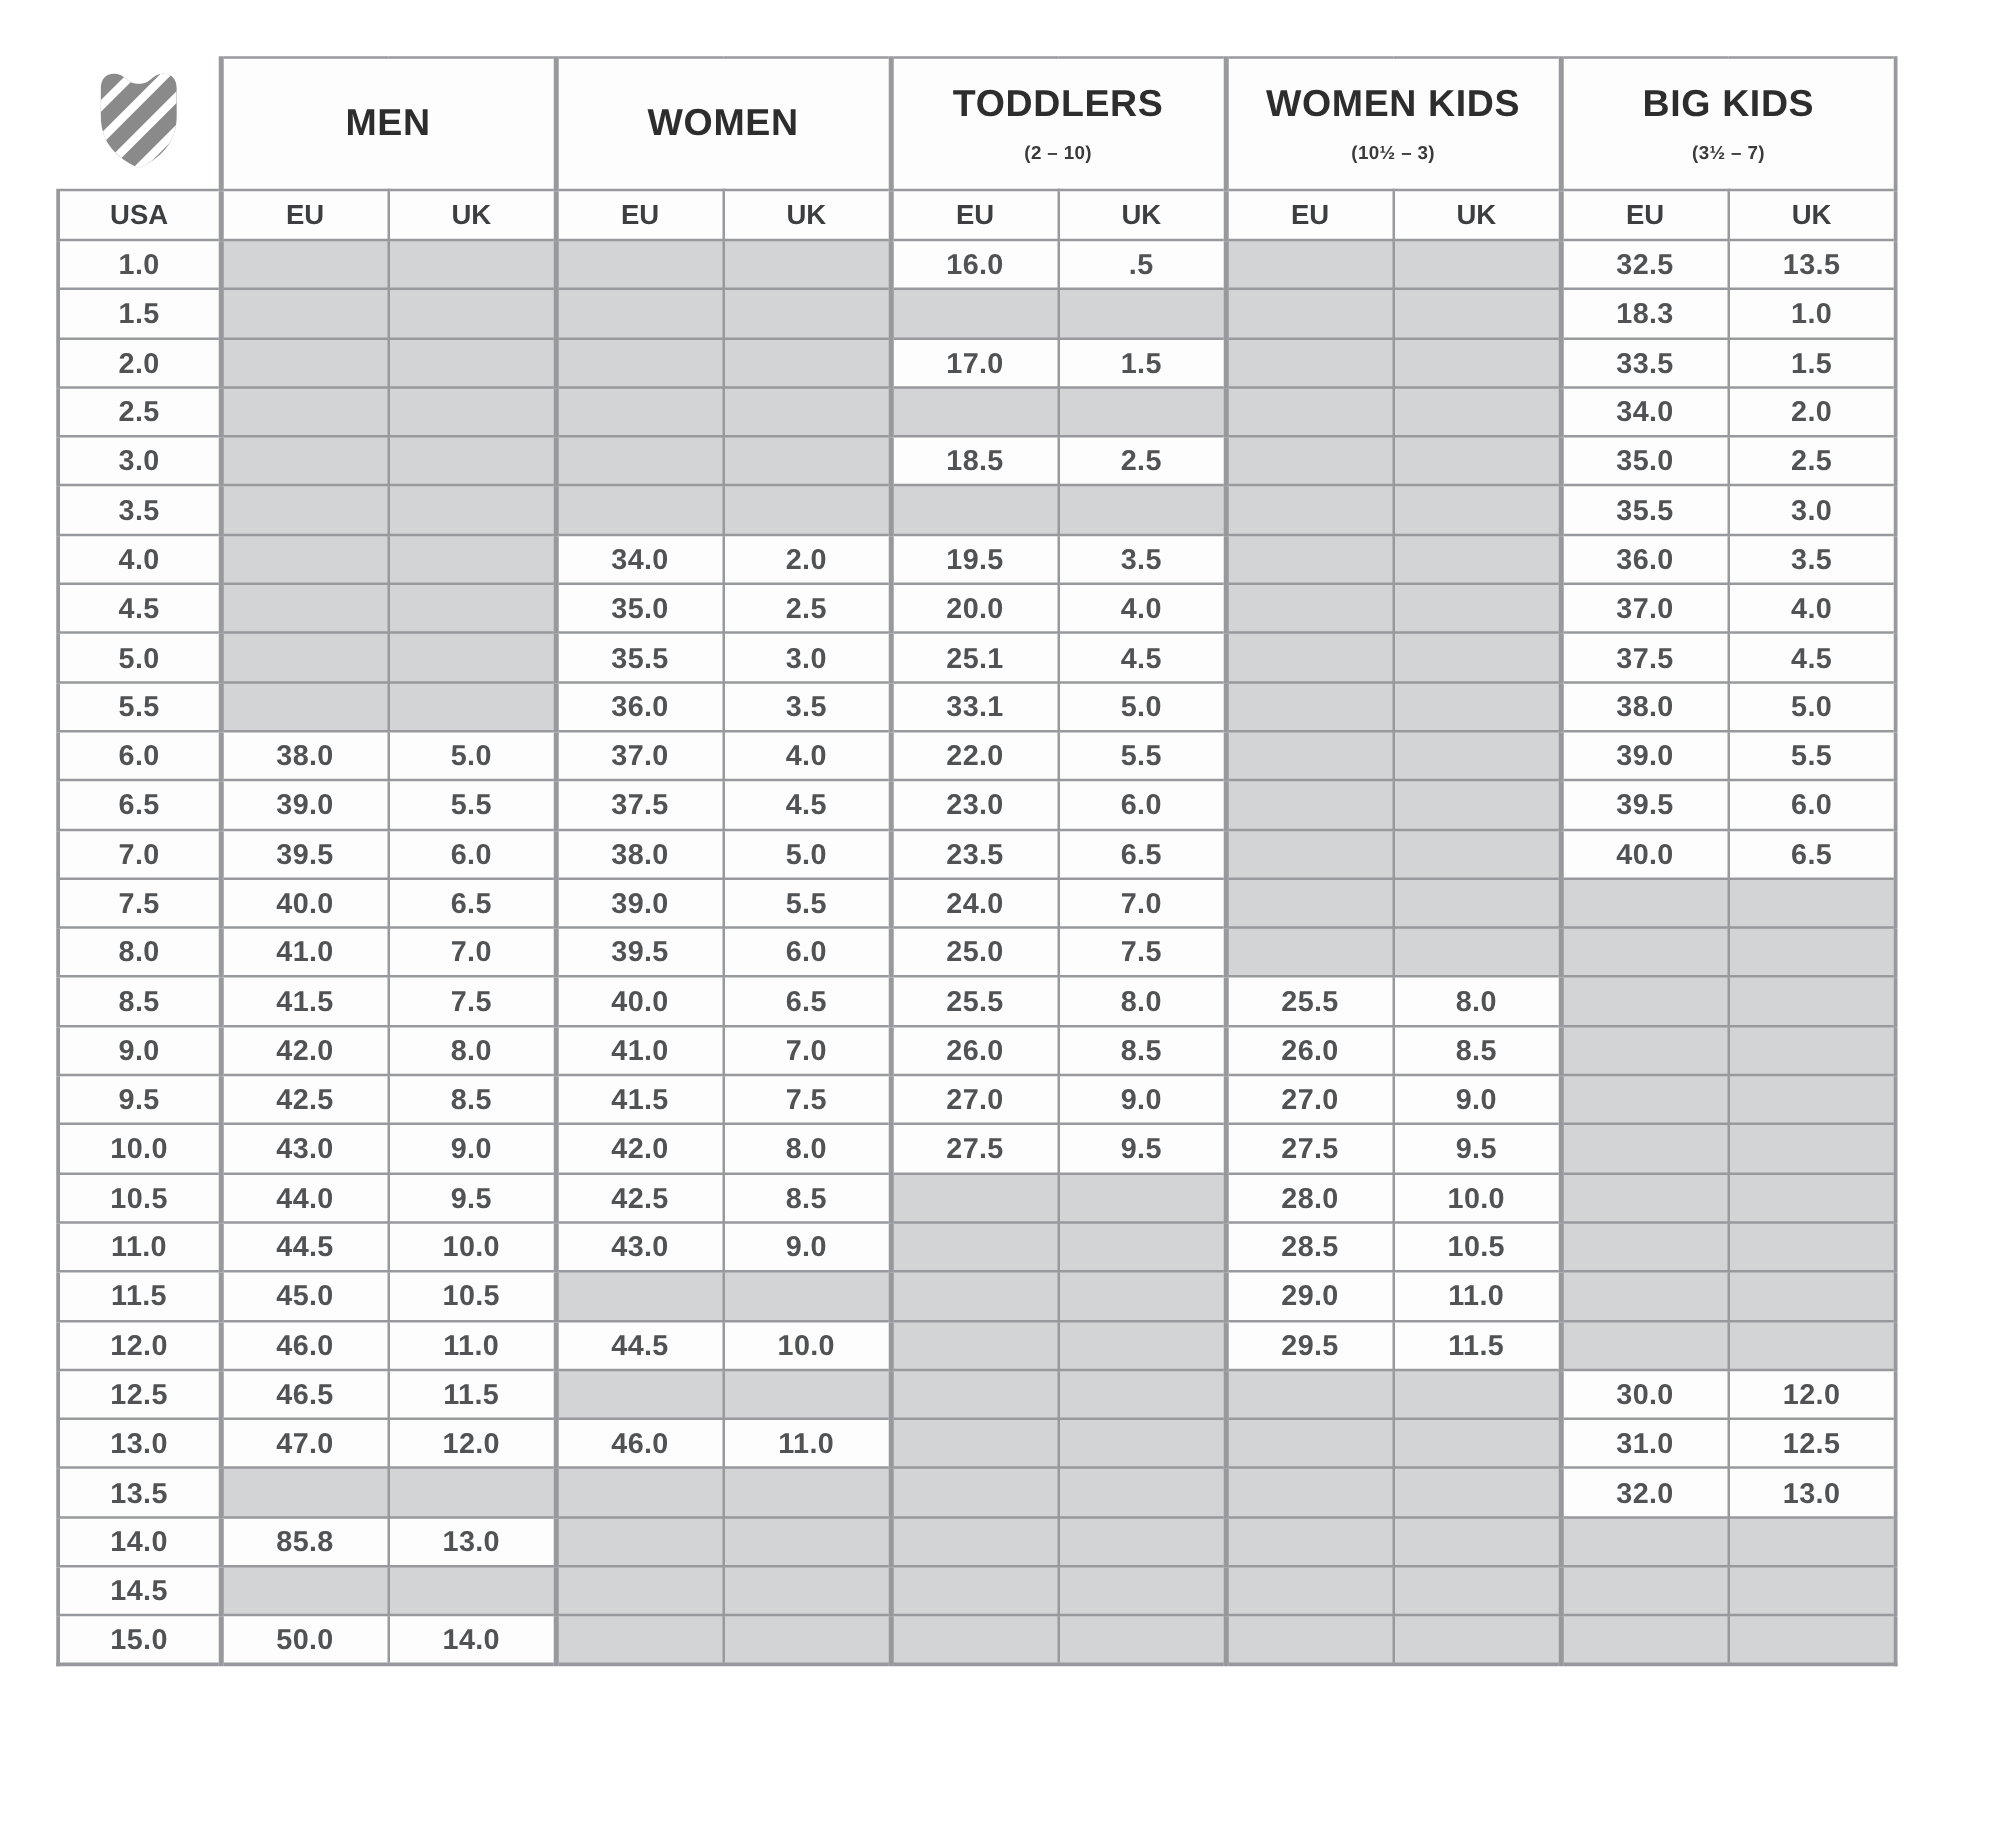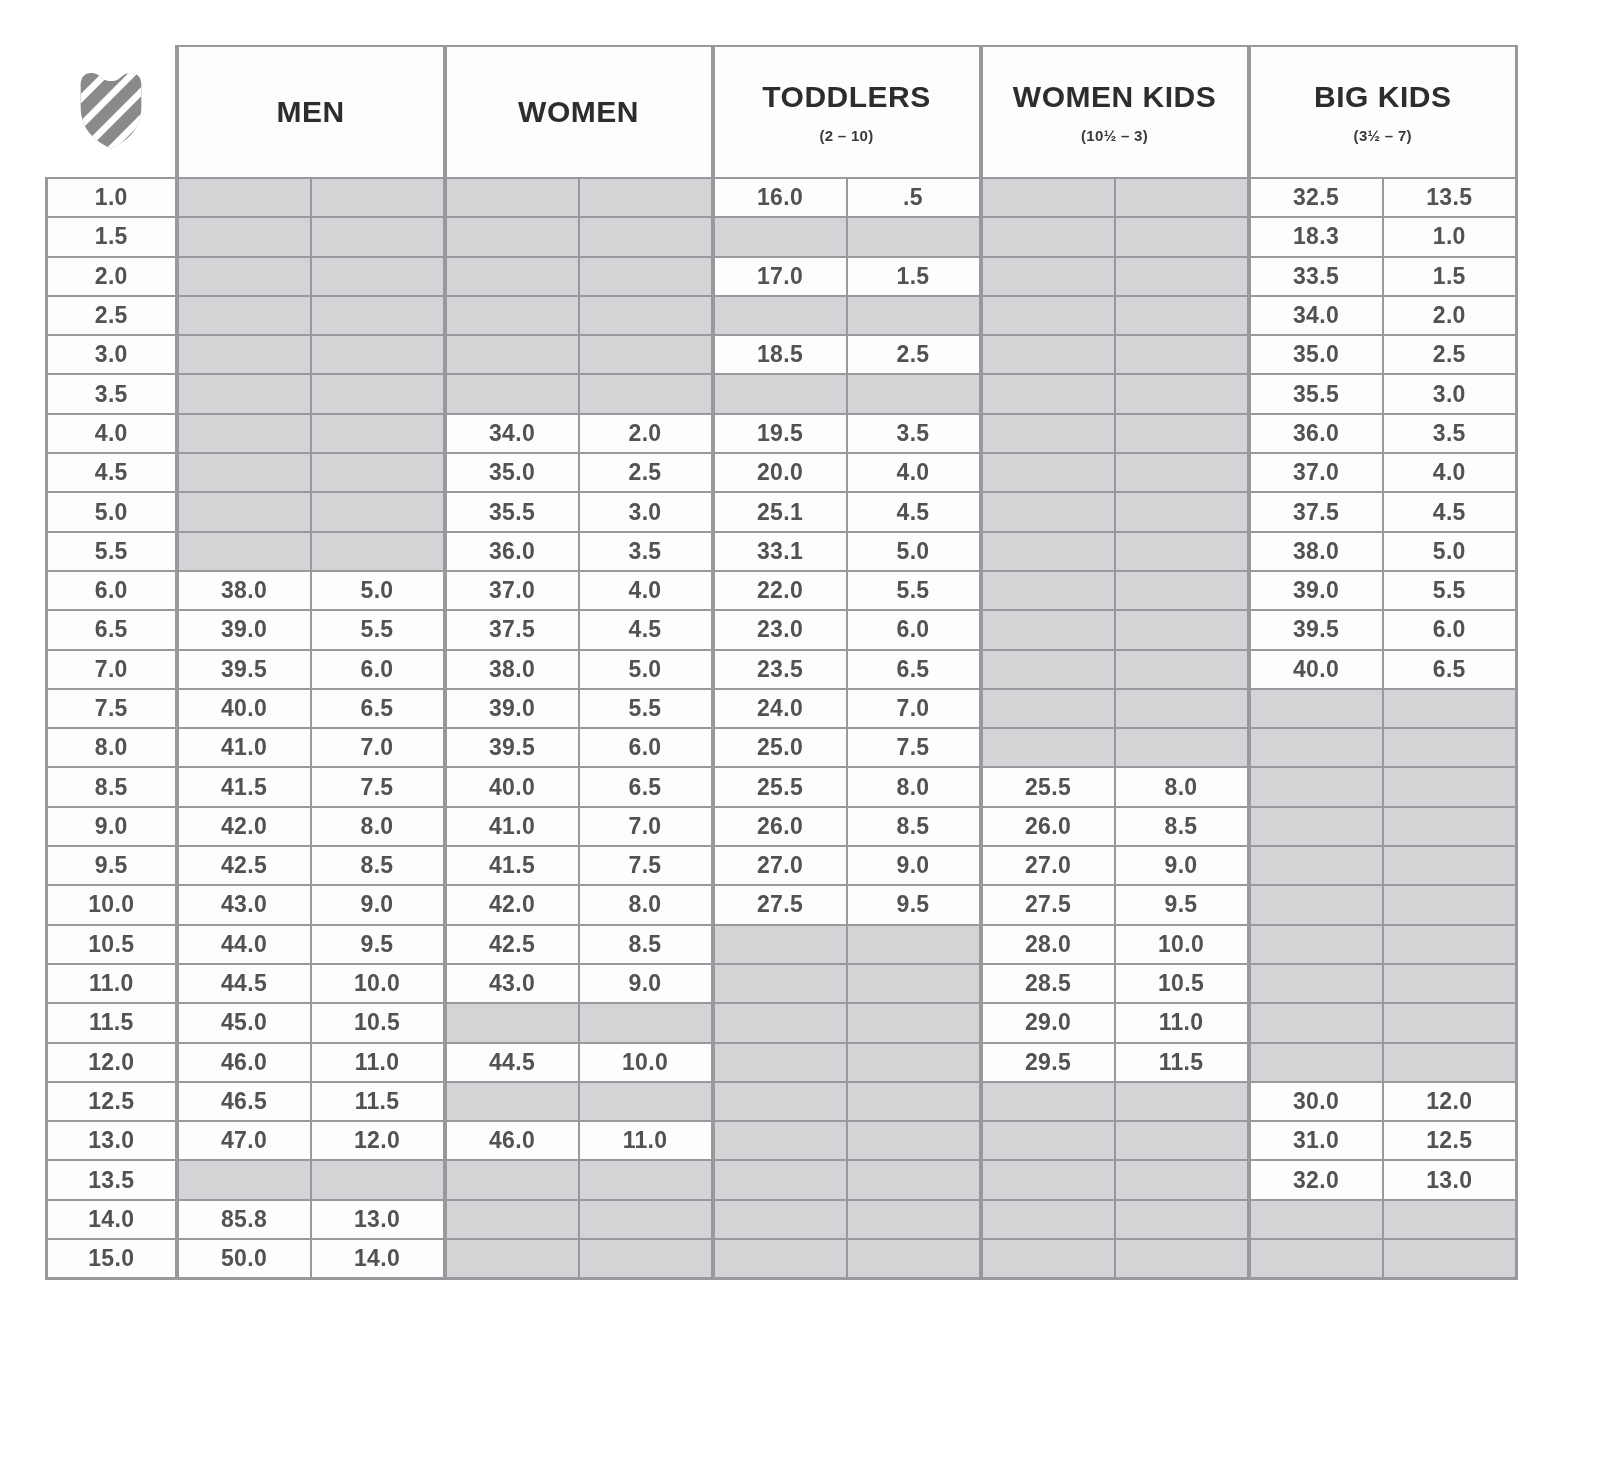--- a/index.html
+++ b/index.html
@@ -38,21 +38,21 @@
   
   td.logo-cell {
     border: none;
     background: #ffffff;
     vertical-align: middle;
     text-align: center;
   }
 
   
   th.group-th {
-    height: 132px;
+    height: 106px;
     background: #fdfdfd;
     color: #2d2d2d;
     font-size: 30px;
     font-weight: bold;
     letter-spacing: 0.5px;
     vertical-align: middle;
     border-left-width: 4px;
     border-right-width: 4px;
   }
   th.group-th .sub {
@@ -146,20 +146,33 @@
           </th>
           <th class="group-th" colspan="2">
             <span>WOMEN KIDS</span>
             <span class="sub">(10½ – 3)</span>
           </th>
           <th class="group-th" colspan="2">
             <span>BIG KIDS</span>
             <span class="sub">(3½ – 7)</span>
           </th>
         </tr>
+        <tr>
+          <th class="sub-th usa-th">USA</th>
+          <th class="sub-th gstart-th" style="border-left-width:4px">EU</th>
+          <th class="sub-th">UK</th>
+          <th class="sub-th" style="border-left-width:4px">EU</th>
+          <th class="sub-th">UK</th>
+          <th class="sub-th" style="border-left-width:4px">EU</th>
+          <th class="sub-th">UK</th>
+          <th class="sub-th" style="border-left-width:4px">EU</th>
+          <th class="sub-th">UK</th>
+          <th class="sub-th" style="border-left-width:4px">EU</th>
+          <th class="sub-th">UK</th>
+        </tr>
       </thead>
       <tbody>
           <tr>
             <td class="cell usa-cell">1.0</td>
             <td class="cell empty gstart"></td>
             <td class="cell empty"></td>
             <td class="cell empty gstart"></td>
             <td class="cell empty"></td>
             <td class="cell gstart">16.0</td>
             <td class="cell">.5</td>
@@ -500,20 +513,33 @@
             <td class="cell empty gstart"></td>
             <td class="cell empty"></td>
             <td class="cell empty gstart"></td>
             <td class="cell empty"></td>
             <td class="cell empty gstart"></td>
             <td class="cell empty"></td>
             <td class="cell empty gstart"></td>
             <td class="cell empty"></td>
           </tr>
           <tr>
+            <td class="cell usa-cell">14.5</td>
+            <td class="cell empty gstart"></td>
+            <td class="cell empty"></td>
+            <td class="cell empty gstart"></td>
+            <td class="cell empty"></td>
+            <td class="cell empty gstart"></td>
+            <td class="cell empty"></td>
+            <td class="cell empty gstart"></td>
+            <td class="cell empty"></td>
+            <td class="cell empty gstart"></td>
+            <td class="cell empty"></td>
+          </tr>
+          <tr>
             <td class="cell usa-cell">15.0</td>
             <td class="cell gstart">50.0</td>
             <td class="cell">14.0</td>
             <td class="cell empty gstart"></td>
             <td class="cell empty"></td>
             <td class="cell empty gstart"></td>
             <td class="cell empty"></td>
             <td class="cell empty gstart"></td>
             <td class="cell empty"></td>
             <td class="cell empty gstart"></td>

